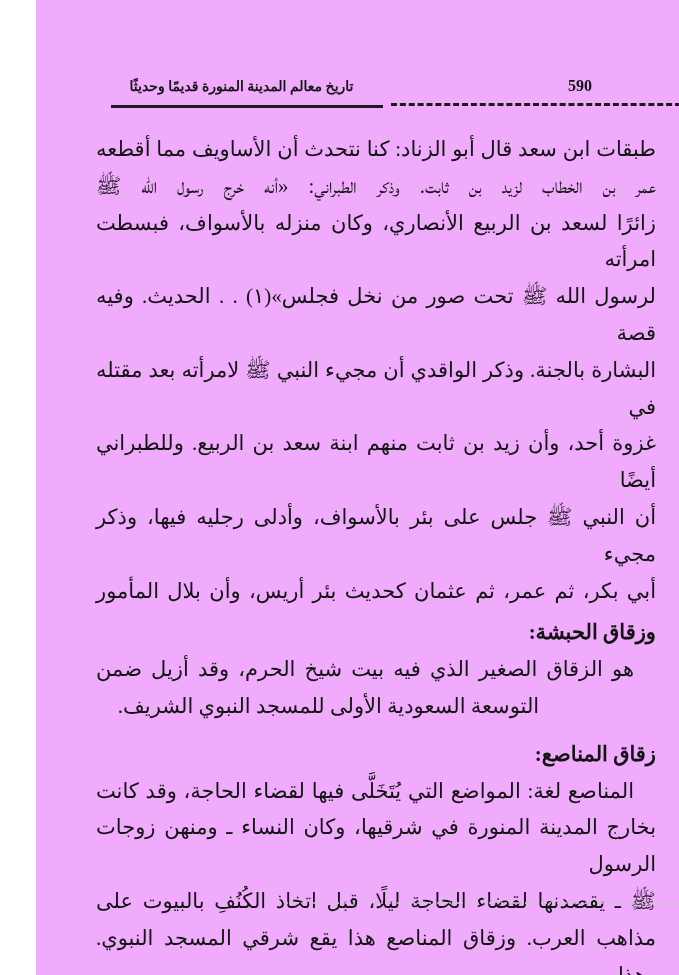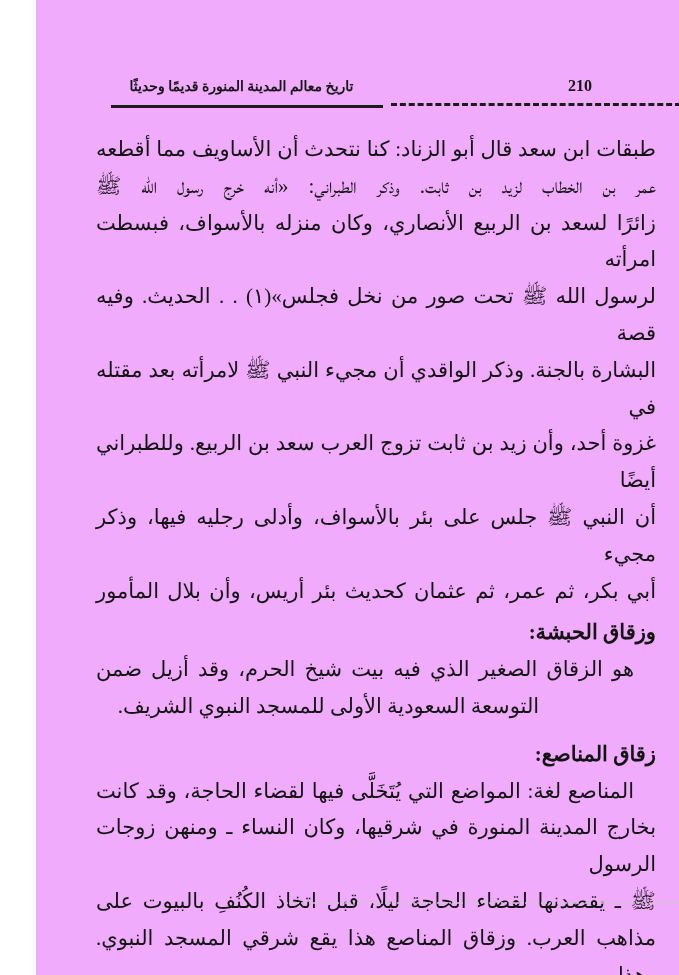--- a/index.html
+++ b/index.html
@@ -71,33 +71,33 @@
     opacity: .8;
   }
 </style>
 </head>
 <body>
 
 <div class="page">
 
   <div class="running-header">
     <div class="book-title">تاريخ معالم المدينة المنورة قديمًا وحديثًا</div>
-    <div class="page-number">210</div>
+    <div class="page-number">590</div>
     <div class="header-rule-left"></div>
     <div class="header-rule-right"></div>
   </div>
 
   <div class="content">
 
     <div class="line">طبقات ابن سعد قال أبو الزناد: كنا نتحدث أن الأساويف مما أقطعه</div>
     <div class="line">عمر بن الخطاب لزيد بن ثابت. وذكر الطبراني: «أنه خرج رسول الله ﷺ</div>
     <div class="line">زائرًا لسعد بن الربيع الأنصاري، وكان منزله بالأسواف، فبسطت امرأته</div>
     <div class="line">لرسول الله ﷺ تحت صور من نخل فجلس»(١) . . الحديث. وفيه قصة</div>
     <div class="line">البشارة بالجنة. وذكر الواقدي أن مجيء النبي ﷺ لامرأته بعد مقتله في</div>
-    <div class="line">غزوة أحد، وأن زيد بن ثابت تزوج العرب سعد بن الربيع. وللطبراني أيضًا</div>
+    <div class="line">غزوة أحد، وأن زيد بن ثابت منهم ابنة سعد بن الربيع. وللطبراني أيضًا</div>
     <div class="line">أن النبي ﷺ جلس على بئر بالأسواف، وأدلى رجليه فيها، وذكر مجيء</div>
     <div class="line">أبي بكر، ثم عمر، ثم عثمان كحديث بئر أريس، وأن بلال المأمور</div>
 
     <div class="section-heading h1">وزقاق الحبشة:</div>
     <div class="line indent">هو الزقاق الصغير الذي فيه بيت شيخ الحرم، وقد أزيل ضمن</div>
     <div class="line inset-center-b">التوسعة السعودية الأولى للمسجد النبوي الشريف.</div>
 
     <div class="section-heading h2">زقاق المناصع:</div>
     <div class="line indent">المناصع لغة: المواضع التي يُتَخَلَّى فيها لقضاء الحاجة، وقد كانت</div>
     <div class="line">بخارج المدينة المنورة في شرقيها، وكان النساء ـ ومنهن زوجات الرسول</div>

